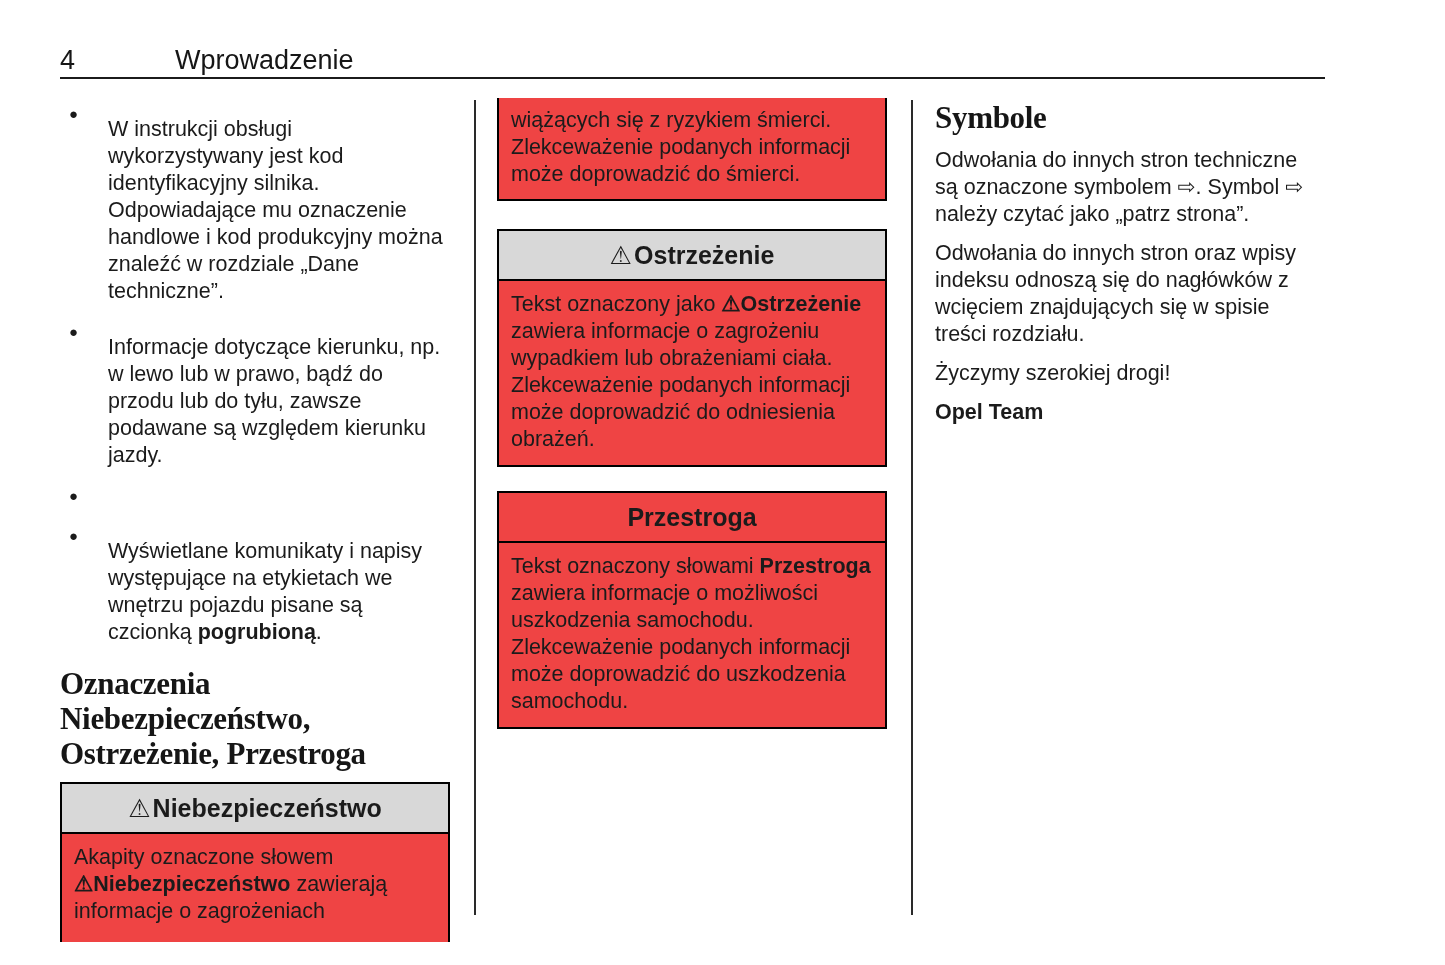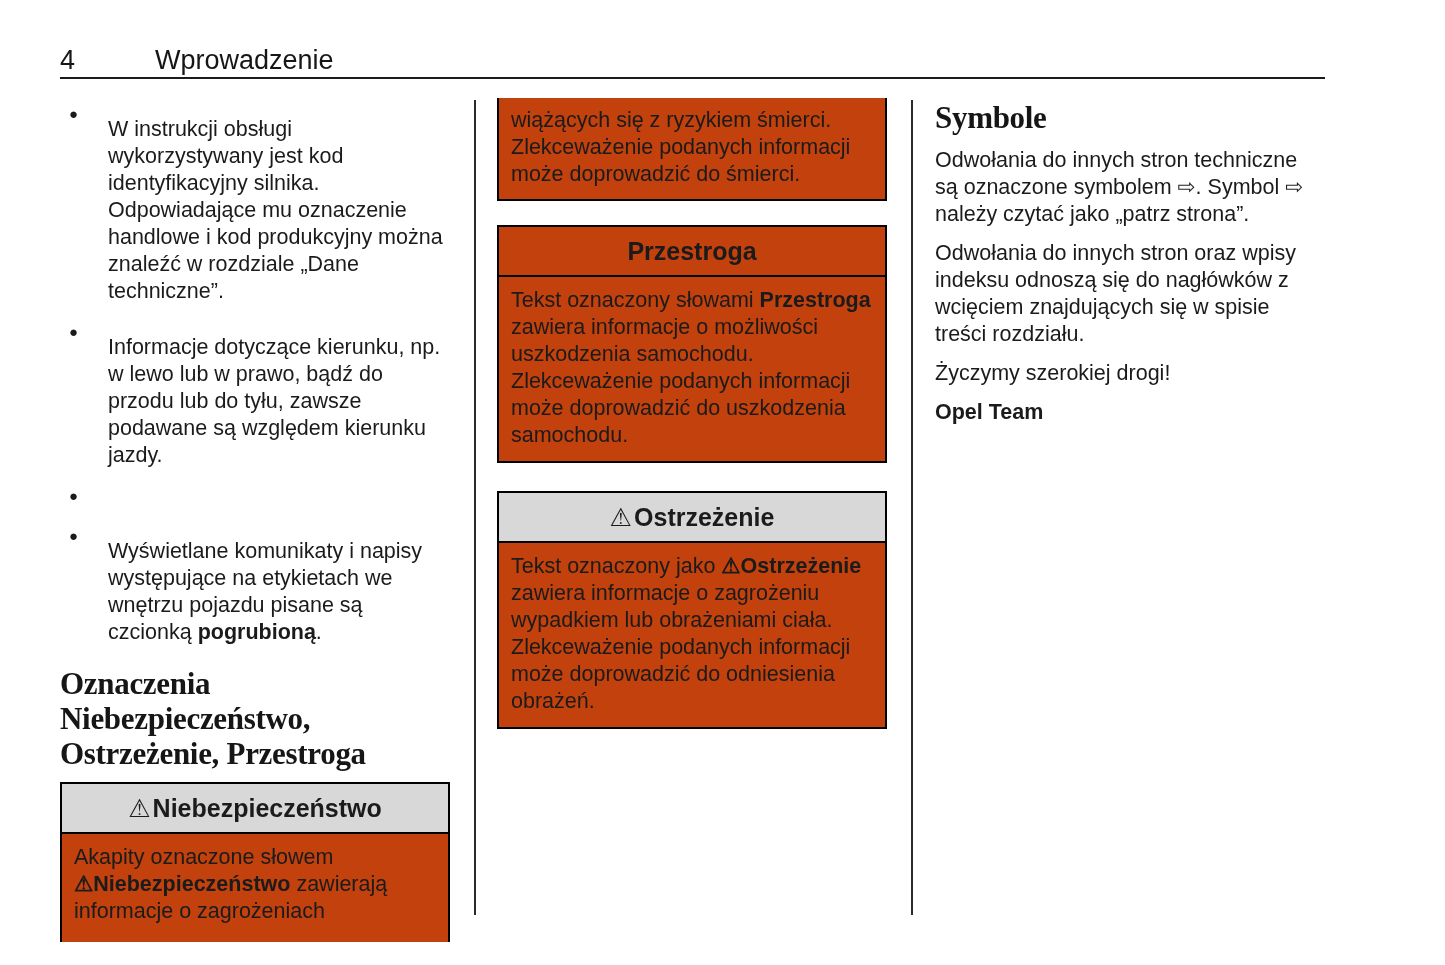--- a/index.html
+++ b/index.html
@@ -22,21 +22,21 @@
     position: absolute;
     top: 46px;
     left: 60px;
     width: 1265px;
     font-size: 27px;
     line-height: 28px;
     color: #161616;
     white-space: nowrap;
   }
   .page-number { display: inline-block; min-width: 30px; }
-  .chapter-title { display: inline-block; margin-left: 65px; }
+  .chapter-title { display: inline-block; margin-left: 85px; }
   .header-rule {
     position: absolute;
     top: 77px;
     left: 60px;
     width: 1265px;
     height: 2px;
     background: #1b1b1b;
   }
 
   
@@ -78,21 +78,21 @@
     margin: 20px 0 11px 0;
     font-family: Liberation Serif, serif;
   }
   .col-3 .section-heading { margin: 2px 0 12px 0; }
 
   
   .warnbox {
     border: 2px solid #000;
     box-sizing: border-box;
     width: 390px;
-    background: #c2410c;
+    background: #ef4444;
   }
   .warnbox-header {
     border-bottom: 2px solid #000;
     text-align: center;
     font-size: 25px;
     line-height: 27px;
     font-weight: bold;
     padding: 11px 4px 10px 4px;
     color: #1b1b1b;
   }
@@ -155,35 +155,35 @@
       </div>
     </div>
   </div>
 
   <div class="col col-2">
 
     <div class="warnbox continuation-box">
       <div class="warnbox-body">wiążących się z ryzykiem śmierci. Zlekceważenie podanych informacji może doprowadzić do śmierci.</div>
     </div>
 
+    <div class="warnbox warning-box">
+      <div class="warnbox-header gray">
+        <span class="tri">⚠</span><span>Ostrzeżenie</span>
+      </div>
+      <div class="warnbox-body">
+        <span>Tekst oznaczony jako </span><b>⚠Ostrzeżenie</b><span> zawiera informacje o zagrożeniu wypadkiem lub obrażeniami ciała. Zlekceważenie podanych informacji może doprowadzić do odniesienia obrażeń.</span>
+      </div>
+    </div>
+
     <div class="warnbox caution-box">
       <div class="warnbox-header">
         <span>Przestroga</span>
       </div>
       <div class="warnbox-body">
         <span>Tekst oznaczony słowami </span><b>Przestroga</b><span> zawiera informacje o możliwości uszkodzenia samochodu. Zlekceważenie podanych informacji może doprowadzić do uszkodzenia samochodu.</span>
-      </div>
-    </div>
-
-    <div class="warnbox warning-box">
-      <div class="warnbox-header gray">
-        <span class="tri">⚠</span><span>Ostrzeżenie</span>
-      </div>
-      <div class="warnbox-body">
-        <span>Tekst oznaczony jako </span><b>⚠Ostrzeżenie</b><span> zawiera informacje o zagrożeniu wypadkiem lub obrażeniami ciała. Zlekceważenie podanych informacji może doprowadzić do odniesienia obrażeń.</span>
       </div>
     </div>
   </div>
 
   <div class="col col-3">
     <div class="section-heading">Symbole</div>
     <p class="para">Odwołania do innych stron techniczne są oznaczone symbolem ⇨. Symbol ⇨ należy czytać jako „patrz strona”.</p>
     <p class="para">Odwołania do innych stron oraz wpisy indeksu odnoszą się do nagłówków z wcięciem znajdujących się w spisie treści rozdziału.</p>
     <p class="para">Życzymy szerokiej drogi!</p>
     <p class="para signature">Opel Team</p>

